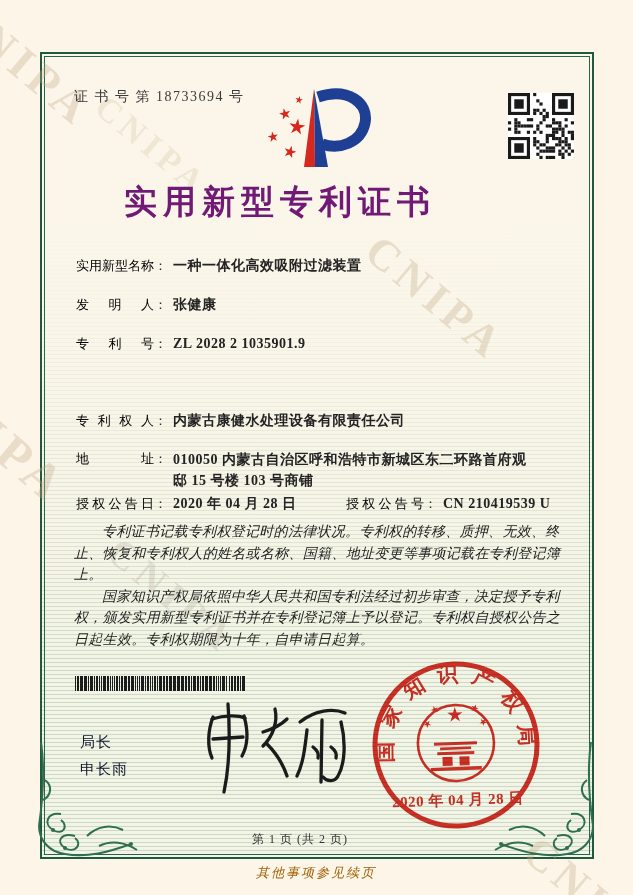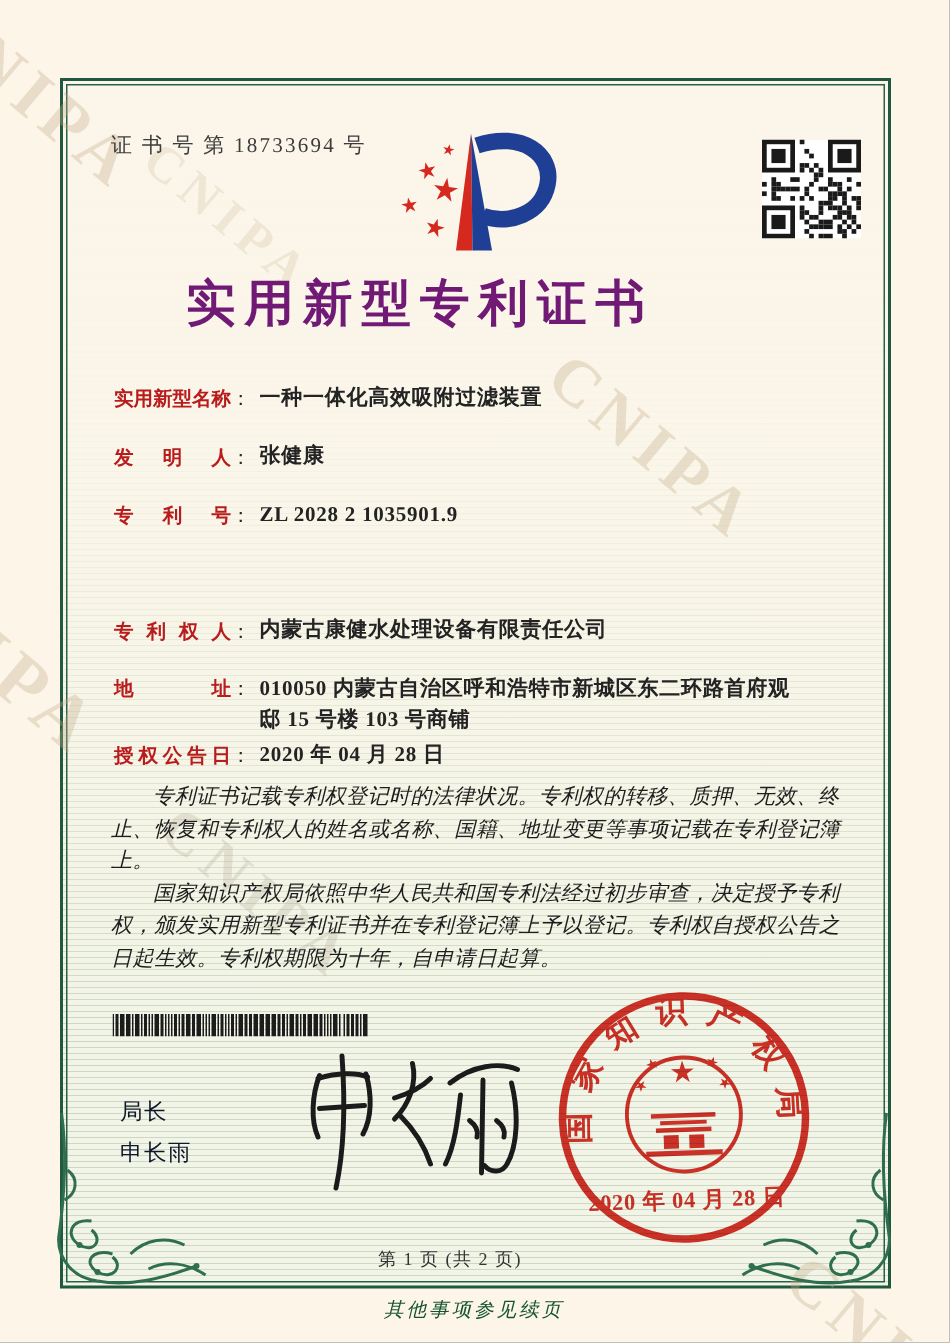--- a/index.html
+++ b/index.html
@@ -33,38 +33,38 @@
   
   .cert-no{position:absolute; left:74px; top:88px; font-size:14px; letter-spacing:1.5px; color:#3b3b3b; z-index:2;}
   .logo{position:absolute; left:252px; top:86px; z-index:2;}
   .qr{position:absolute; left:508px; top:93px; z-index:2;}
   .title{
     position:absolute; left:40px; top:180px; width:480px; text-align:center;
     font-size:33px; font-weight:bold; letter-spacing:6px; color:#701a75; z-index:2;
   }
   
   .frow{position:absolute; left:76px; width:505px; z-index:2; font-size:14px; color:#232323; line-height:20px;}
-  .flabel{display:inline-block; width:78px; font-size:13px; text-align:justify; text-align-last:justify; vertical-align:top; color:#b91c1c;font-weight:bold;}
+  .flabel{display:inline-block; width:78px; font-size:13px; text-align:justify; text-align-last:justify; vertical-align:top; color:#000000;}
   .fcolon{display:inline-block; font-size:13px; vertical-align:top; color:#2a2a2a;}
   .fvalue{display:inline-block; margin-left:6px; vertical-align:top; letter-spacing:.5px;font-weight:bold;}
   .fvalue.addr{width:362px; line-height:21px;}
   .gpair2{position:absolute; left:270px; top:0;}
   
   .paras{position:absolute; left:74px; top:521px; width:494px; z-index:2;}
   .paras p{
     margin:0; font-size:14px; line-height:21.5px; text-indent:2em;
     font-style:italic; color:#1d1d1d; letter-spacing:.3px;
   }
   
   .barcode{position:absolute; left:75px; top:676px; z-index:2;}
   .officer{position:absolute; left:80px; top:729px; z-index:2; font-size:15px; color:#0f172a; letter-spacing:1px; line-height:27px;}
   .signature{position:absolute; left:175px; top:692px; z-index:3;}
   .seal{position:absolute; left:368px; top:657px; z-index:3; transform:rotate(-2deg); opacity:.95; mix-blend-mode:multiply;}
   .page-info{position:absolute; left:40px; top:831px; width:520px; text-align:center; font-size:12px; letter-spacing:1px; color:#333; z-index:2;}
-  .note{position:absolute; left:40px; top:864px; width:552px; text-align:center; font-size:13px; font-style:italic; color:#14532d; letter-spacing:2px; z-index:2;}
+  .note{position:absolute; left:40px; top:864px; width:552px; text-align:center; font-size:13px; font-style:italic; color:#a16207; letter-spacing:2px; z-index:2;}
   .flourish{position:absolute; z-index:2;}
   .flourish.right{transform:scaleX(-1);}
 </style>
 </head>
 <body>
 
 <div class="page">
 
   <div class="wm" style="left:-28px; top:-14px; font-size:46px;">CNIPA</div>
   <div class="wm" style="left:112px; top:88px; font-size:34px; color:rgba(196,172,138,.22);">CNIPA</div>
@@ -231,20 +231,23 @@
   <div class="frow" style="top:411px">
     <span class="flabel">专利权人</span><span class="fcolon">：</span><span class="fvalue">内蒙古康健水处理设备有限责任公司</span>
   </div>
   <div class="frow" style="top:449px">
     <span class="flabel">地址</span><span class="fcolon">：</span><span class="fvalue addr">010050 内蒙古自治区呼和浩特市新城区东二环路首府观邸 15 号楼 103 号商铺</span>
   </div>
   <div class="frow" style="top:494px; position:absolute;">
     <span>
       <span class="flabel">授权公告日</span><span class="fcolon">：</span><span class="fvalue">2020 年 04 月 28 日</span>
     </span>
+    <span class="gpair2">
+      <span class="flabel">授权公告号</span><span class="fcolon">：</span><span class="fvalue">CN 210419539 U</span>
+    </span>
   </div>
 
   <div class="paras">
     <p>专利证书记载专利权登记时的法律状况。专利权的转移、质押、无效、终止、恢复和专利权人的姓名或名称、国籍、地址变更等事项记载在专利登记簿上。</p>
     <p>国家知识产权局依照中华人民共和国专利法经过初步审查，决定授予专利权，颁发实用新型专利证书并在专利登记簿上予以登记。专利权自授权公告之日起生效。专利权期限为十年，自申请日起算。</p>
   </div>
 
   <svg class="barcode" width="176" height="15" viewBox="0 0 176 15">
     <g class="bars" fill="#1c1c1c">
         <rect x="0" y="0" width="1" height="15"></rect>

